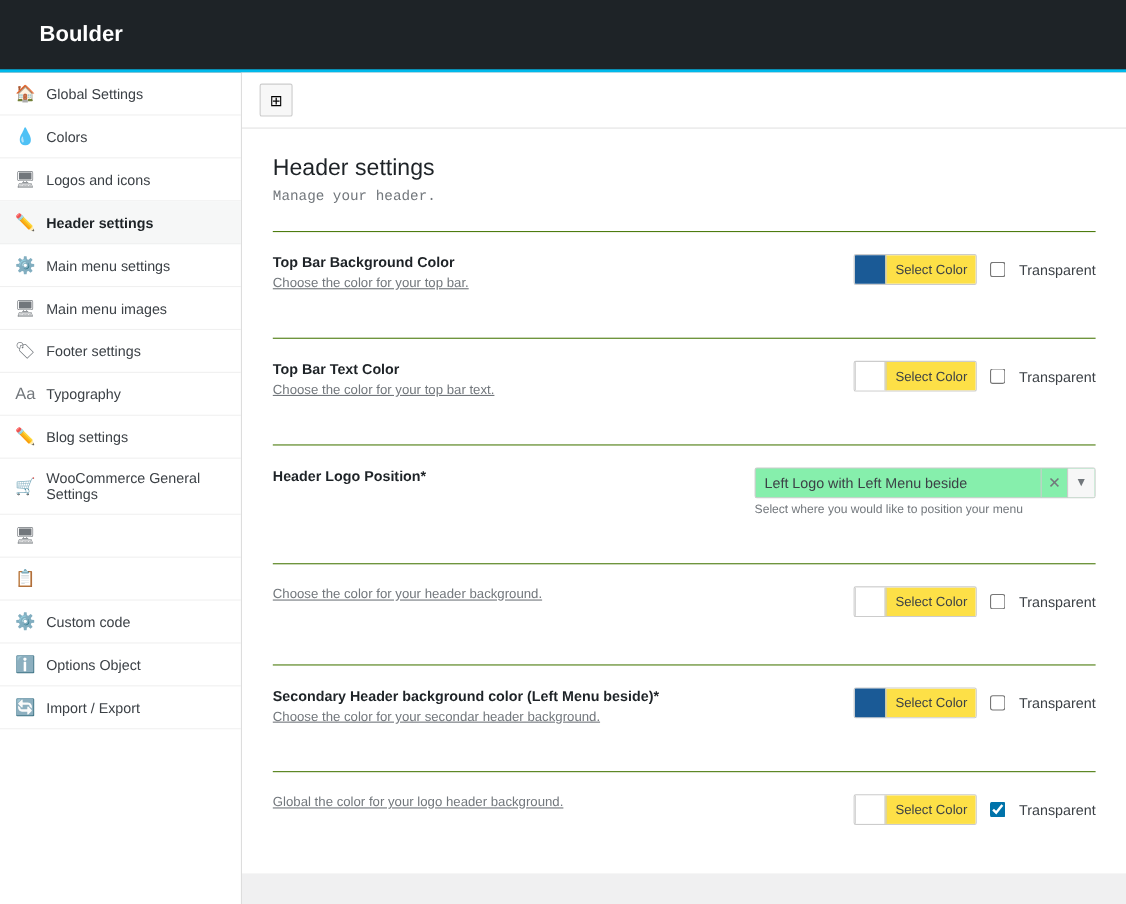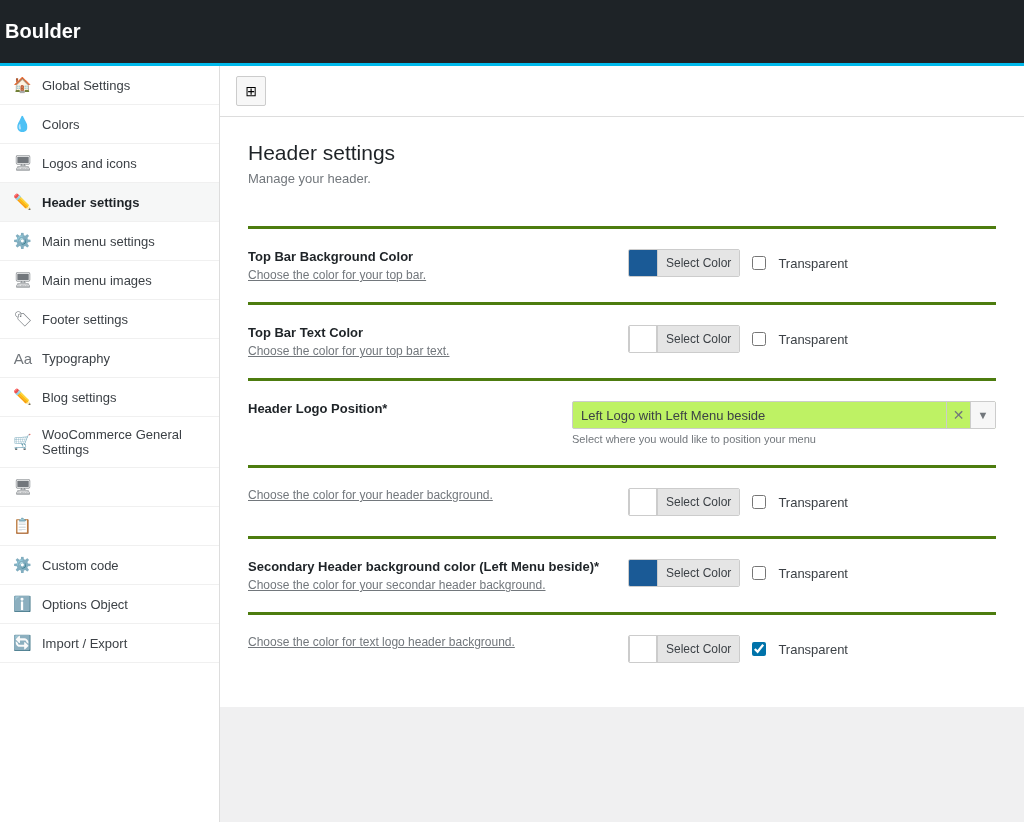--- a/index.html
+++ b/index.html
@@ -4,21 +4,21 @@
   <style>
     * { box-sizing: border-box; margin: 0; padding: 0; }
     body { font-family: -apple-system, BlinkMacSystemFont, "Segoe UI", Arial, sans-serif; font-size: 13px; background: #f0f0f1; }
 
     
     .top-bar {
       background: #1e2327;
       height: 66px;
       display: flex;
       align-items: center;
-      padding: 0 5px;
+      padding: 0 36px;
       border-bottom: 3px solid #00b9eb;
     }
     .top-bar-title {
       color: #fff;
       font-size: 20px;
       font-weight: 600;
     }
 
     
     .layout {
@@ -93,30 +93,32 @@
 
     .page-title {
       font-size: 21px;
       font-weight: 400;
       color: #1e2327;
       margin-bottom: 6px;
     }
     .page-subtitle {
       color: #72777c;
       font-size: 13px;
-      margin-bottom: 40px;
+      margin-bottom: 24px;
+      font-family: Liberation Mono, monospace;
     }
 
     
     .settings-row {
       padding: 20px 0;
-      border-top: 3px solid #4d7c0f;
+      border-top: 1px solid #4d7c0f;
       display: flex;
       align-items: flex-start;
-      justify-content: flex-start;
+      justify-content: space-between;
+      margin-top: 23px;
     }
     .settings-row-left {
       flex: 1;
       max-width: 380px;
     }
     .settings-row-label {
       font-weight: 700;
       font-size: 13px;
       color: #1e2327;
       margin-bottom: 4px;
@@ -145,21 +147,21 @@
     }
     .color-swatch {
       width: 28px;
       height: 28px;
       flex-shrink: 0;
     }
     .color-label {
       padding: 0 8px;
       font-size: 12px;
       color: #3c4146;
-      background: #e5e5e5;
+      background: #fde047;
       height: 100%;
       display: flex;
       align-items: center;
       border-left: 1px solid #ccc;
     }
 
     
     .transparent-label {
       display: flex;
       align-items: center;
@@ -181,23 +183,23 @@
     .select-wrapper {
       display: flex;
       flex-direction: column;
       gap: 4px;
     }
     .select-field {
       display: flex;
       align-items: center;
       border: 1px solid #ccc;
       border-radius: 2px;
-      background: #bef264;
+      background: #86efac;
       height: 28px;
-      width: 424px;
+      width: 310px;
     }
     .select-field select {
       flex: 1;
       border: none;
       outline: none;
       background: transparent;
       font-size: 13px;
       color: #3c4146;
       padding: 0 8px;
       appearance: none;
@@ -388,21 +390,21 @@
                 <div class="color-label">Select Color</div>
               </div>
               <label class="transparent-label">
                 <input type="checkbox" style="">
                 <span>Transparent</span>
               </label>
             </div>
           </div>
           <div class="settings-row">
             <div class="settings-row-left">
-    <div class="settings-row-desc">Choose the color for text logo header background.</div>
+    <div class="settings-row-desc">Global the color for your logo header background.</div>
   </div>
             <div class="settings-row-right">
               <div class="color-btn">
                 <div class="color-swatch" style="background: rgb(255, 255, 255); border: 1px solid rgb(204, 204, 204);"></div>
                 <div class="color-label">Select Color</div>
               </div>
               <label class="transparent-label">
                 <input type="checkbox" checked="" style="accent-color: rgb(0, 115, 170);">
                 <span>Transparent</span>
               </label>

